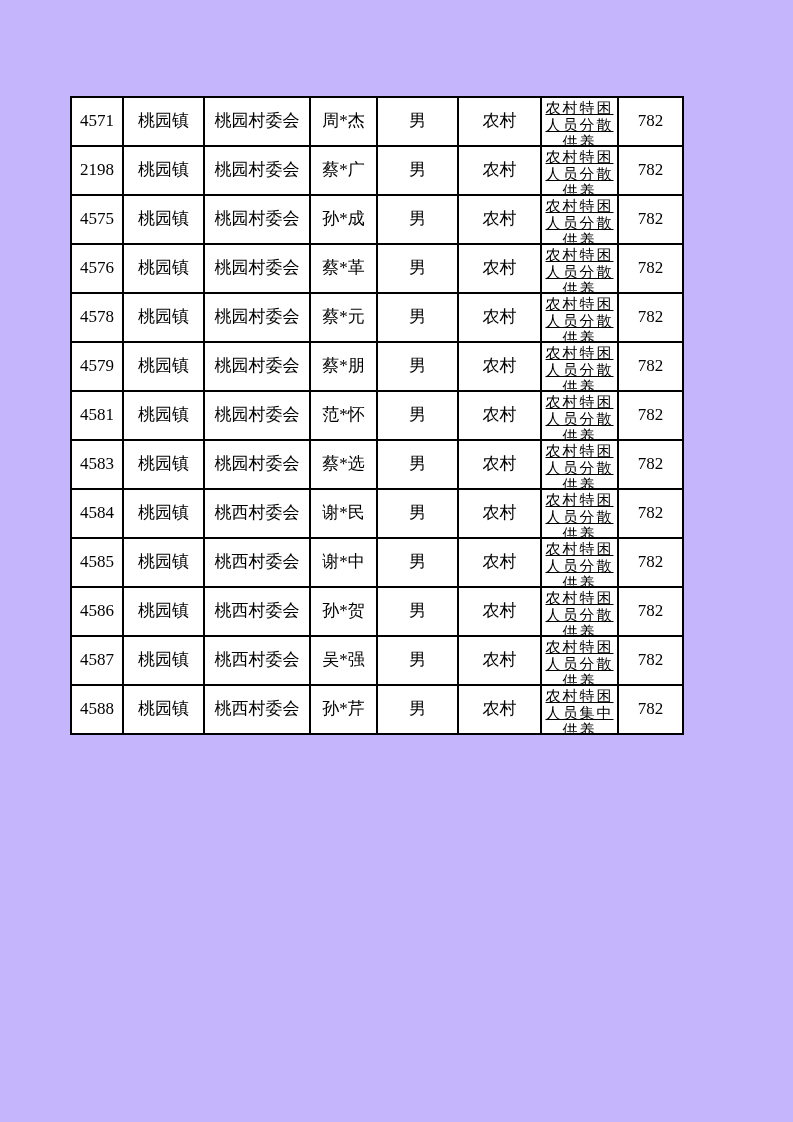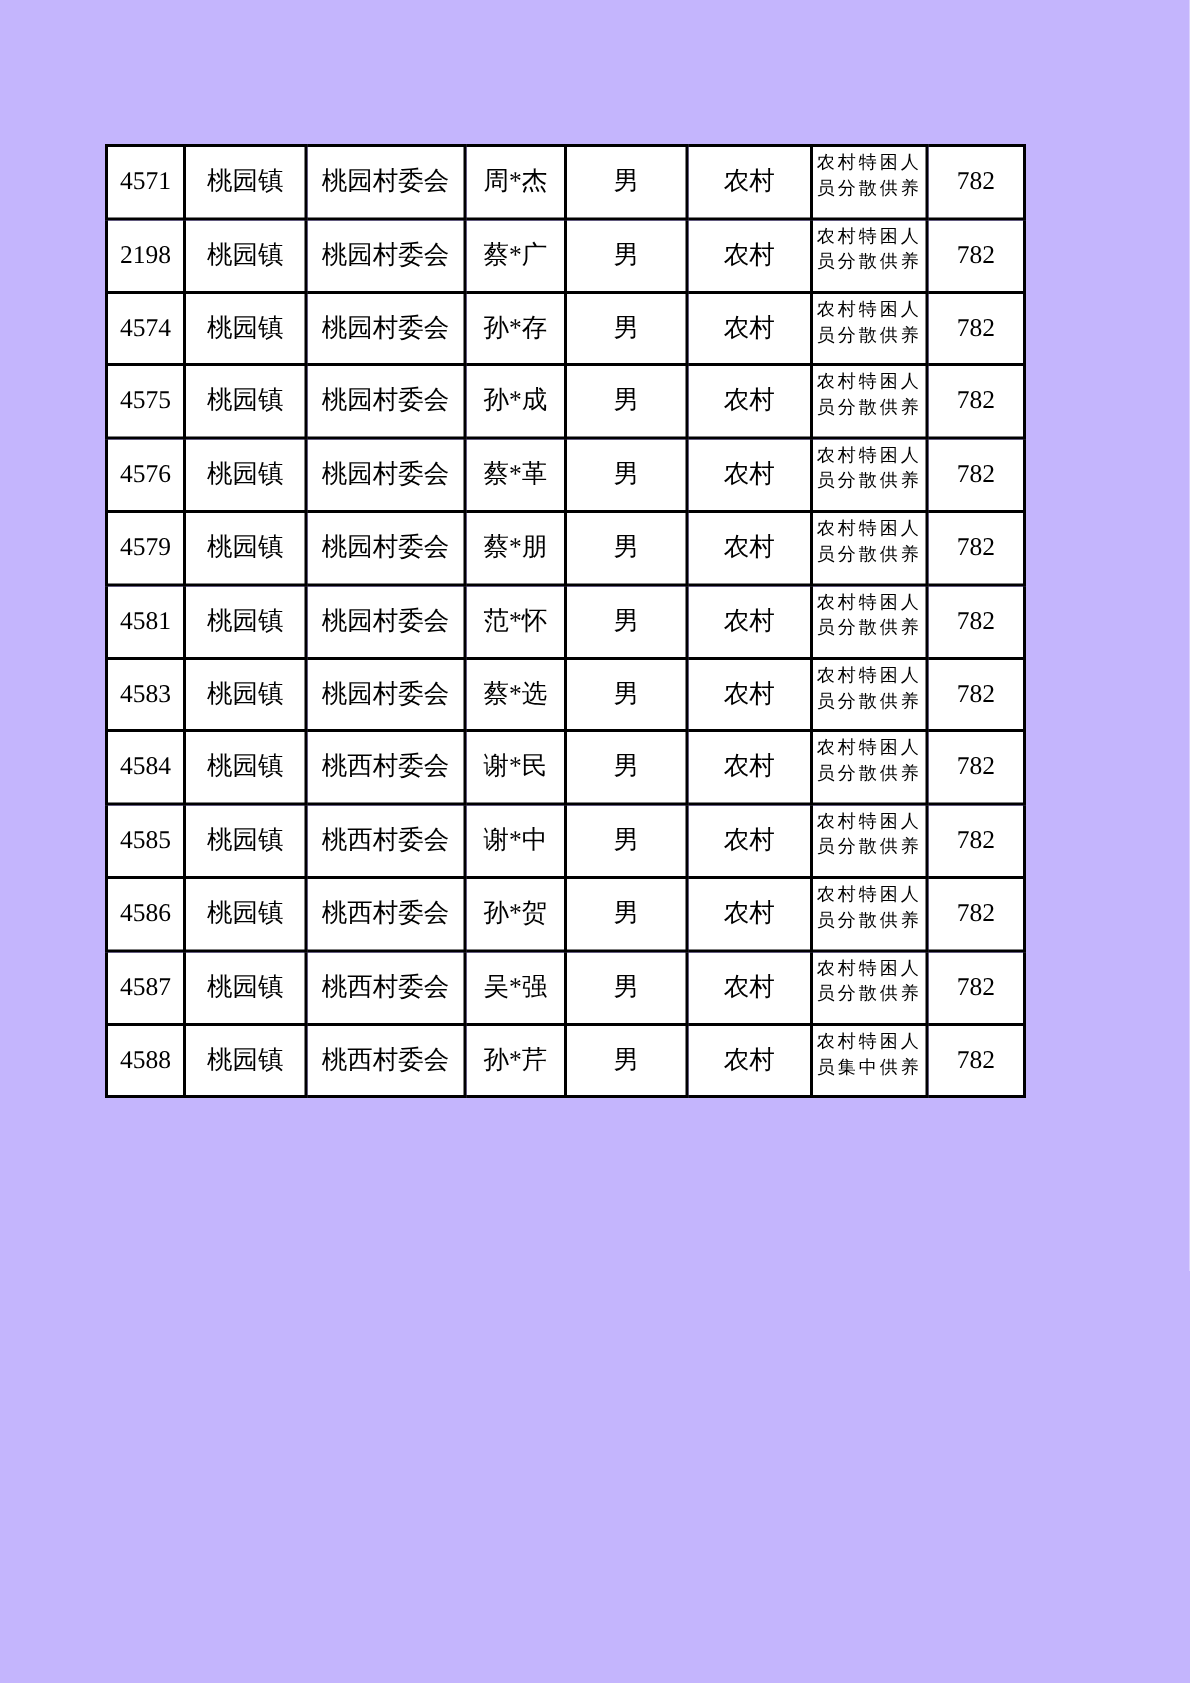--- a/index.html
+++ b/index.html
@@ -42,24 +42,25 @@
     overflow: hidden;
     background: #ffffff;
   }
   table.grid td.cat {
     vertical-align: top;
     padding: 2px 2px 0 2px;
   }
   .clip {
     max-height: 45px;
     overflow: hidden;
-    font-size: 12px;
+    font-size: 15px;
     line-height: 17px;
     letter-spacing: 2px;
     word-break: break-all;
+    text-decoration: underline;
   }
 </style>
 </head>
 <body>
 
 <div class="page">
   <table class="grid">
     <colgroup>
       <col style="width:52px">
       <col style="width:81px">
@@ -89,48 +90,48 @@
           <td>桃园村委会</td>
           <td>蔡*广</td>
           <td>男</td>
           <td>农村</td>
           <td class="cat">
             <div class="clip">农村特困人员分散供养</div>
           </td>
           <td>782</td>
         </tr>
         <tr>
-          <td>4574</td>
-          <td>桃园镇</td>
-          <td>桃园村委会</td>
-          <td>孙*存</td>
-          <td>男</td>
-          <td>农村</td>
-          <td class="cat">
-            <div class="clip">农村特困人员分散供养</div>
-          </td>
-          <td>782</td>
-        </tr>
-        <tr>
           <td>4575</td>
           <td>桃园镇</td>
           <td>桃园村委会</td>
           <td>孙*成</td>
           <td>男</td>
           <td>农村</td>
           <td class="cat">
             <div class="clip">农村特困人员分散供养</div>
           </td>
           <td>782</td>
         </tr>
         <tr>
           <td>4576</td>
           <td>桃园镇</td>
           <td>桃园村委会</td>
           <td>蔡*革</td>
+          <td>男</td>
+          <td>农村</td>
+          <td class="cat">
+            <div class="clip">农村特困人员分散供养</div>
+          </td>
+          <td>782</td>
+        </tr>
+        <tr>
+          <td>4578</td>
+          <td>桃园镇</td>
+          <td>桃园村委会</td>
+          <td>蔡*元</td>
           <td>男</td>
           <td>农村</td>
           <td class="cat">
             <div class="clip">农村特困人员分散供养</div>
           </td>
           <td>782</td>
         </tr>
         <tr>
           <td>4579</td>
           <td>桃园镇</td>

